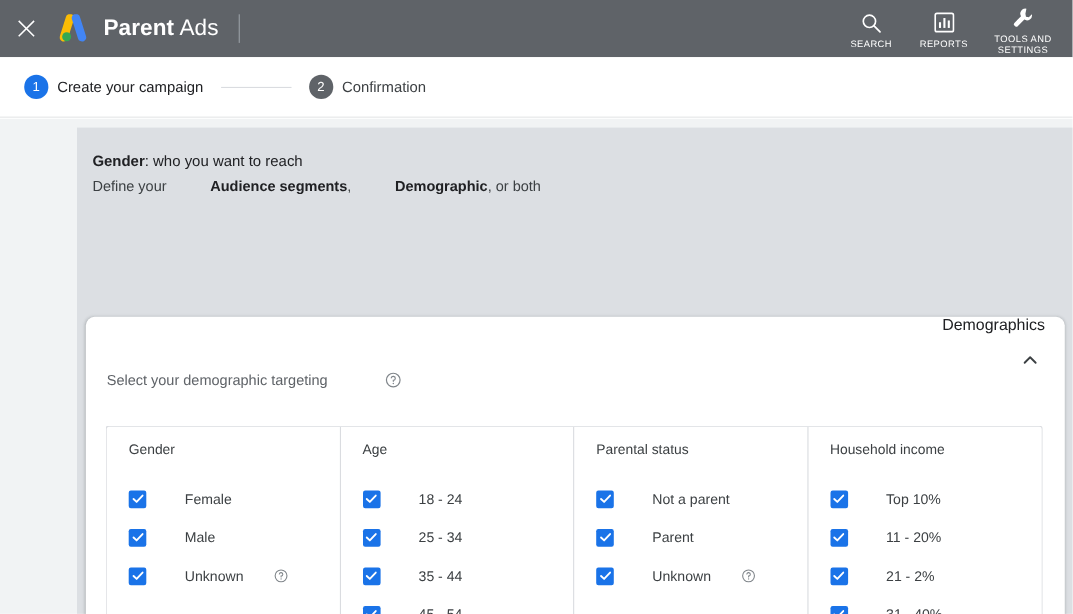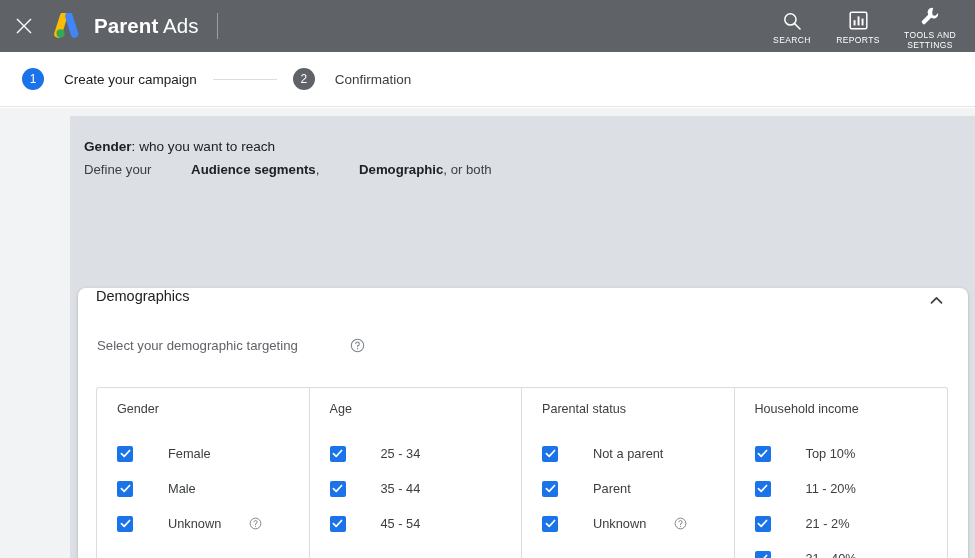--- a/index.html
+++ b/index.html
@@ -77,21 +77,21 @@
   }
   .step { display: flex; align-items: center; }
   .step .num {
     width: 22px; height: 22px; border-radius: 50%;
     color: #fff; font-size: 12px;
     display: flex; align-items: center; justify-content: center;
   }
   .step.active .num { background: #1a73e8; }
   .step.inactive .num { background: #5f6368; }
   .step .lbl {
-    margin-left: 20px; font-size: 13.5px; color: #3c4043;
+    margin-left: 8px; font-size: 13.5px; color: #3c4043;
   }
   .step.active .lbl { color: #202124; }
   .step-line {
     width: 64px; height: 1px; background: #dadce0;
     margin: 0 16px;
   }
   .stepper-inner { display: flex; align-items: center; padding-left: 22px; }
 
   
   .content {
@@ -118,22 +118,23 @@
   
   .card {
     position: absolute; left: 78px; top: 180px;
     width: 890px; height: 400px;
     background: #ffffff;
     border-radius: 8px;
     box-shadow: 0 1px 2px rgba(60,64,67,.18), 0 1px 3px 1px rgba(60,64,67,.10);
   }
   .card-header {
     height: 56px;
-    display: flex; align-items: flex-start;
+    display: flex; align-items: flex-end;
     padding: 0 18px 0 18px;
+    flex-direction: column;
   }
   .card-title { font-size: 14.5px; color: #202124; font-weight: 500; }
   .card-header-spacer { flex: 1 1 auto; }
   .collapse-btn {
     width: 28px; height: 28px;
     display: flex; align-items: center; justify-content: center;
     cursor: pointer;
   }
   .card-sub {
     display: flex; align-items: center;
@@ -338,20 +339,28 @@
           </div>
         </div>
         <div class="demo-col">
           <div class="col-title">Age</div>
           <div class="opt-row">
             <span class="cb">
               <svg width="11" height="11" viewBox="0 0 11 11">
                 <path d="M1.4 5.6 L4.2 8.3 L9.6 2.5" stroke="#ffffff" stroke-width="1.7" fill="none" stroke-linecap="round" stroke-linejoin="round"></path>
               </svg>
             </span>
+            <span class="opt-label">18 - 24</span>
+          </div>
+          <div class="opt-row">
+            <span class="cb">
+              <svg width="11" height="11" viewBox="0 0 11 11">
+                <path d="M1.4 5.6 L4.2 8.3 L9.6 2.5" stroke="#ffffff" stroke-width="1.7" fill="none" stroke-linecap="round" stroke-linejoin="round"></path>
+              </svg>
+            </span>
             <span class="opt-label">25 - 34</span>
           </div>
           <div class="opt-row">
             <span class="cb">
               <svg width="11" height="11" viewBox="0 0 11 11">
                 <path d="M1.4 5.6 L4.2 8.3 L9.6 2.5" stroke="#ffffff" stroke-width="1.7" fill="none" stroke-linecap="round" stroke-linejoin="round"></path>
               </svg>
             </span>
             <span class="opt-label">35 - 44</span>
           </div>

